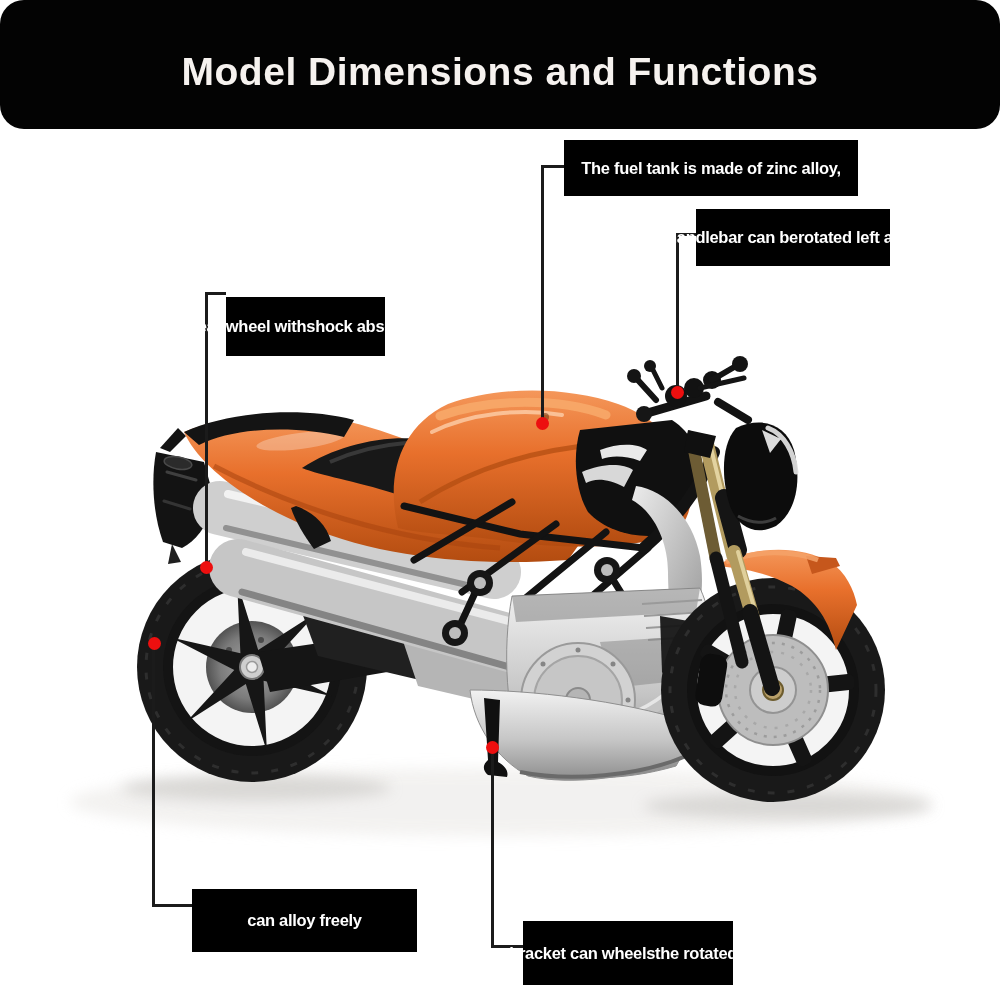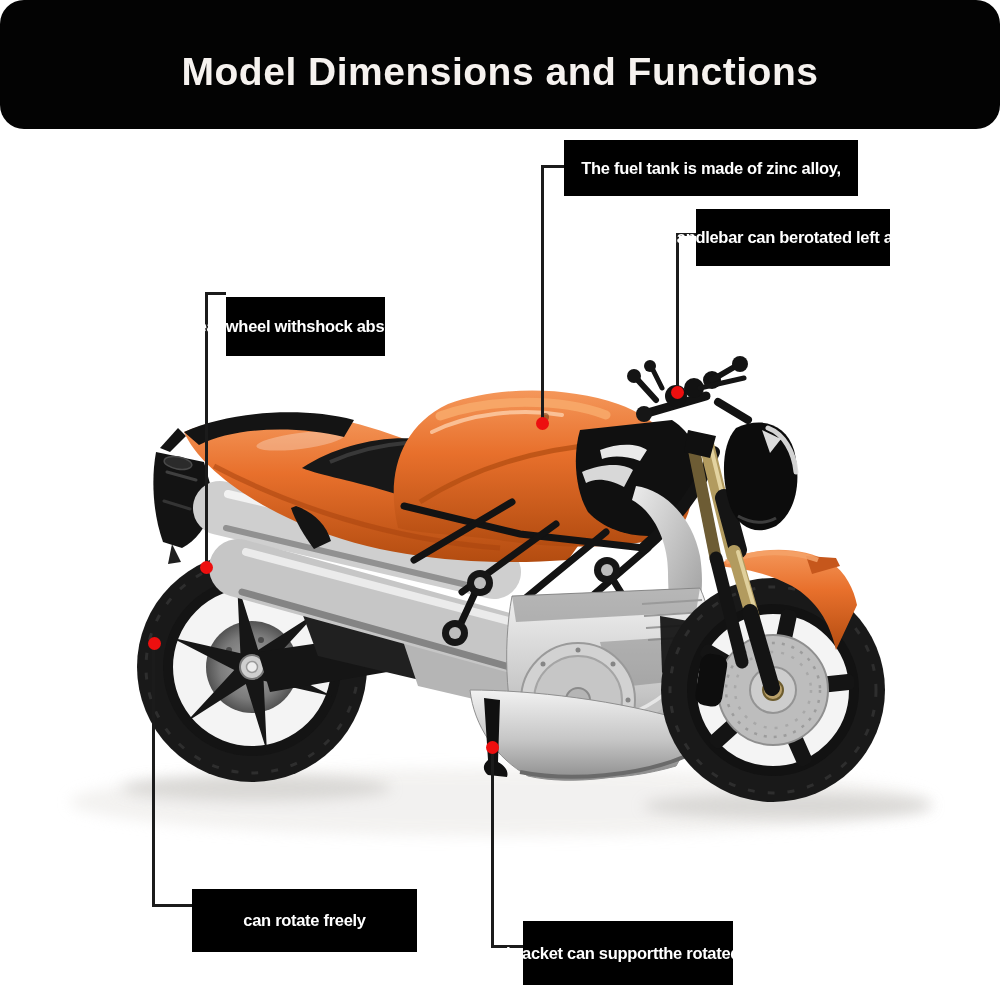--- a/index.html
+++ b/index.html
@@ -298,20 +298,20 @@
   </div>
   <div class="co-box box-handlebar">
     <span>The handlebar can be</span>
     <span>rotated left and right</span>
   </div>
   <div class="co-box box-rearwheel">
     <span>Rear wheel with</span>
     <span>shock absorber</span>
   </div>
   <div class="co-box box-wheels">
-    <span>can rotate freely</span>
+    <span>can alloy freely</span>
   </div>
   <div class="co-box box-bracket">
-    <span>The bracket can support</span>
+    <span>The bracket can wheels</span>
     <span>the rotated body</span>
   </div>
 
 </div>
 
 </body></html>

